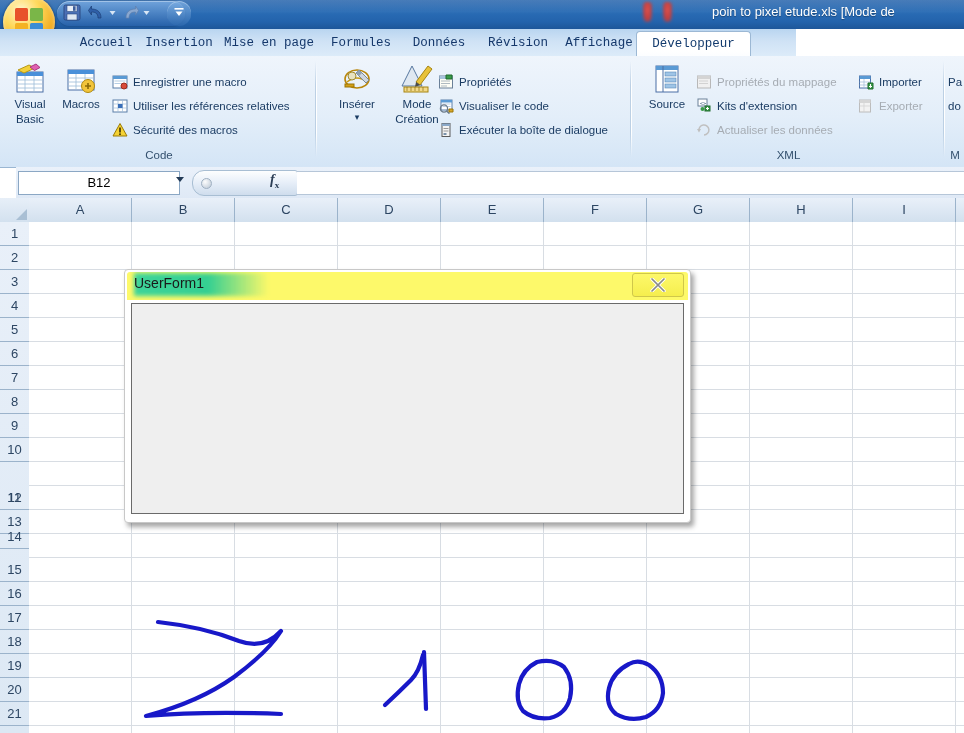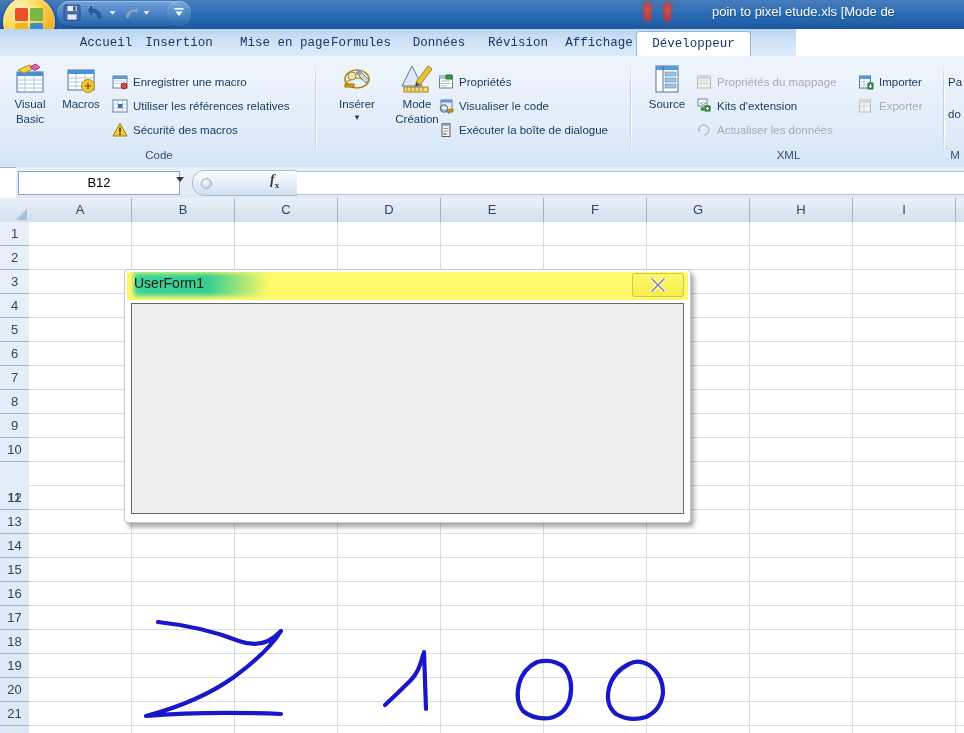--- a/index.html
+++ b/index.html
@@ -280,21 +280,21 @@
   <path d="M2.5 8 L8.5 8 L5.5 12 Z" fill="#d8e6f5"></path>
 </svg>
 <svg class="qat-btn" id="qat-custom" viewBox="0 0 14 19">
   <rect x="2.5" y="5" width="9" height="1.6" fill="#ffffff"></rect>
   <path d="M3.5 8.5 L10.5 8.5 L7 13 Z" fill="#ffffff"></path>
 </svg>
 
 <div id="tabstrip">
     <div class="rtab" style="left: 62px; width: 70px;">Accueil</div>
     <div class="rtab" style="left: 131px; width: 78px;">Insertion</div>
-    <div class="rtab" style="left: 222px; width: 108px;">Mise en page</div>
+    <div class="rtab" style="left: 206px; width: 108px;">Mise en page</div>
     <div class="rtab" style="left: 313px; width: 78px;">Formules</div>
     <div class="rtab" style="left: 390px; width: 80px;">Données</div>
     <div class="rtab" style="left: 471px; width: 76px;">Révision</div>
     <div class="rtab" style="left: 548px; width: 84px;">Affichage</div>
     <div class="rtab active" style="left: 636px; width: 95px;">Développeur</div>
   </div>
 
 <div id="ribbon">
 
   <div class="rgroup" id="group-code" style="left:2px;width:314px;">
@@ -511,21 +511,21 @@
     <div class="glabel">XML</div>
   </div>
   <div class="gsep" style="left:943px;"></div>
   <div class="gsep-l" style="left:944px;"></div>
 
   <div class="rgroup" id="group-partial" style="left:946px;width:18px;">
     <div class="smallitem" style="left:2px;top:14px;">
       <span style="position:absolute;left:0;top:0;">Pa</span>
     </div>
     <div class="smallitem" style="left:2px;top:38px;">
-      <span style="position:absolute;left:0;top:8px;">do</span>
+      <span style="position:absolute;left:0;top:0;">do</span>
     </div>
     <div class="glabel">M</div>
   </div>
 </div>
 
 <div id="fbar">
   <div id="namebox">B12</div>
   <div id="namebox-arrow"></div>
   <div id="fbtns"></div>
   <div id="fb-dot"></div>
@@ -555,21 +555,21 @@
       <div class="rowcell" style="top: 72px;">4</div>
       <div class="rowcell" style="top: 96px;">5</div>
       <div class="rowcell" style="top: 120px;">6</div>
       <div class="rowcell" style="top: 144px;">7</div>
       <div class="rowcell" style="top: 168px;">8</div>
       <div class="rowcell" style="top: 192px;">9</div>
       <div class="rowcell" style="top: 216px;">10</div>
       <div class="rowcell" style="top: 240px; margin-top: 24px;">11</div>
       <div class="rowcell" style="top: 264px;">12</div>
       <div class="rowcell" style="top: 288px;">13</div>
-      <div class="rowcell" style="top: 312px;">14</div>
+      <div class="rowcell" style="top: 303px;">14</div>
       <div class="rowcell" style="top: 336px;">15</div>
       <div class="rowcell" style="top: 360px;">16</div>
       <div class="rowcell" style="top: 384px;">17</div>
       <div class="rowcell" style="top: 408px;">18</div>
       <div class="rowcell" style="top: 432px;">19</div>
       <div class="rowcell" style="top: 456px;">20</div>
       <div class="rowcell" style="top: 480px;">21</div>
     </div>
   <div id="gridarea">
       <div class="gv" style="left: 102px;"></div>

